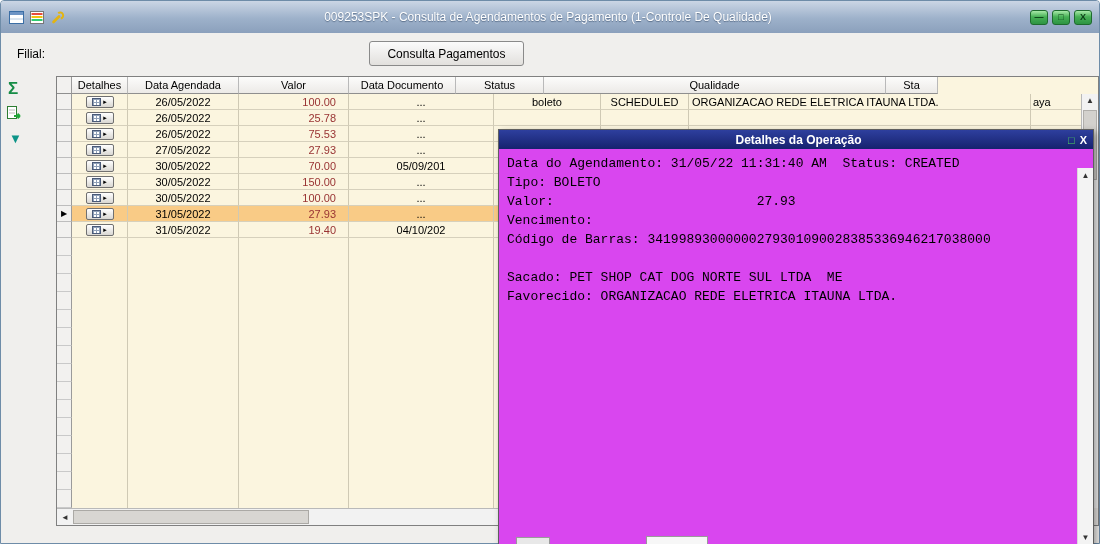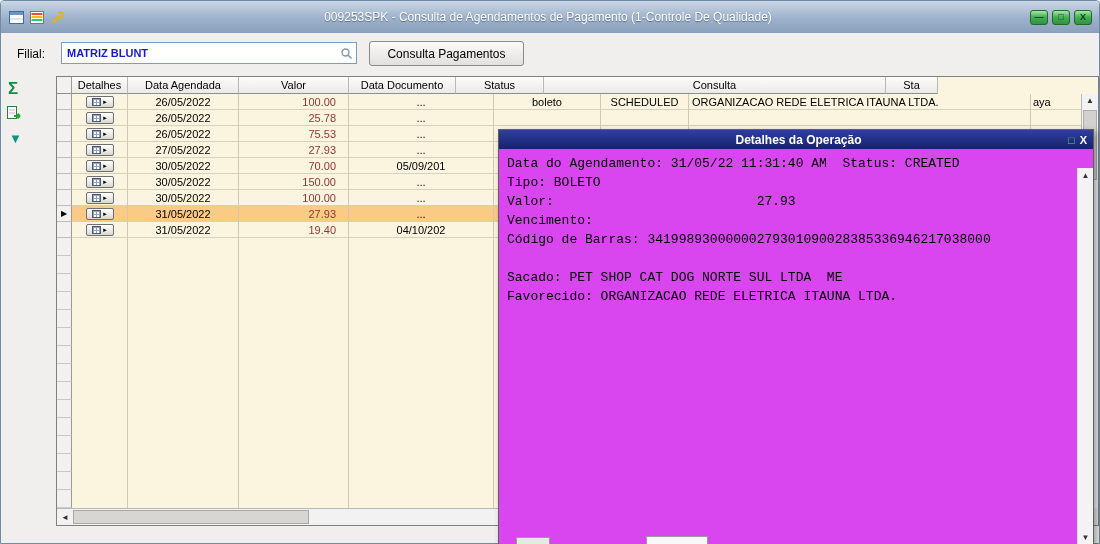--- a/index.html
+++ b/index.html
@@ -145,27 +145,20 @@
       <span class="tb-title">009253SPK - Consulta de Agendamentos de Pagamento (1-Controle De Qualidade)</span>
       <span class="tb-controls">
         <span class="winbtn">—</span>
         <span class="winbtn">□</span>
         <span class="winbtn">X</span>
       </span>
     </div>
 
     <div class="toolbar">
       <span class="filial-label">Filial:</span>
-      <span class="filial-input">
-        <span>MATRIZ BLUNT</span>
-        <svg class="magnifier" width="13" height="13">
-          <circle cx="5.5" cy="5.5" r="3.5" fill="none" stroke="#8A98A8" stroke-width="1.4"></circle>
-          <line x1="8.2" y1="8.2" x2="11.5" y2="11.5" stroke="#8A98A8" stroke-width="1.6"></line>
-        </svg>
-      </span>
       <button class="consulta-btn">Consulta Pagamentos</button>
     </div>
 
     <div class="side-toolbar">
       <span class="sigma">Σ</span>
       <span class="export-btn">
         <svg width="17" height="16">
           <rect x="1.5" y="1.5" width="9" height="12" fill="#ffffff" stroke="#2E7D32"></rect>
           <line x1="3" y1="5" x2="9" y2="5" stroke="#BBBBBB"></line>
           <line x1="3" y1="8" x2="9" y2="8" stroke="#BBBBBB"></line>
@@ -176,21 +169,21 @@
     </div>
 
     <div class="grid">
       <div class="ghead">
           <div class="hcell c-selr"></div>
           <div class="hcell c-det">Detalhes</div>
           <div class="hcell c-data">Data Agendada</div>
           <div class="hcell c-valor">Valor</div>
           <div class="hcell c-tipo">Data Documento</div>
           <div class="hcell c-status">Status</div>
-          <div class="hcell c-receb">Consulta</div>
+          <div class="hcell c-receb">Qualidade</div>
           <div class="hcell c-sta">Sta</div>
         </div>
       <div class="gbody">
           <div class="grow">
             <div class="cell c-selr"></div>
             <div class="cell c-det">
               <span class="detbtn">
                 <span class="mini-grid"></span>
                 <span class="mini-arrow">▸</span>
               </span>

